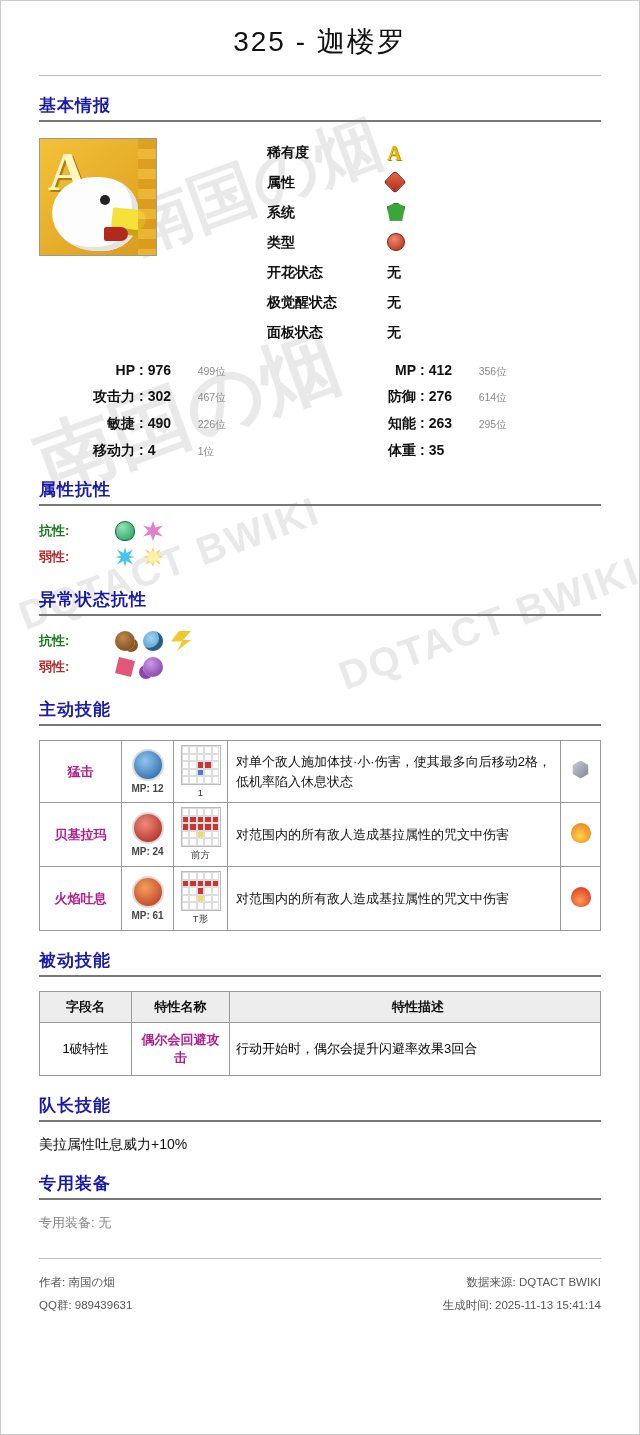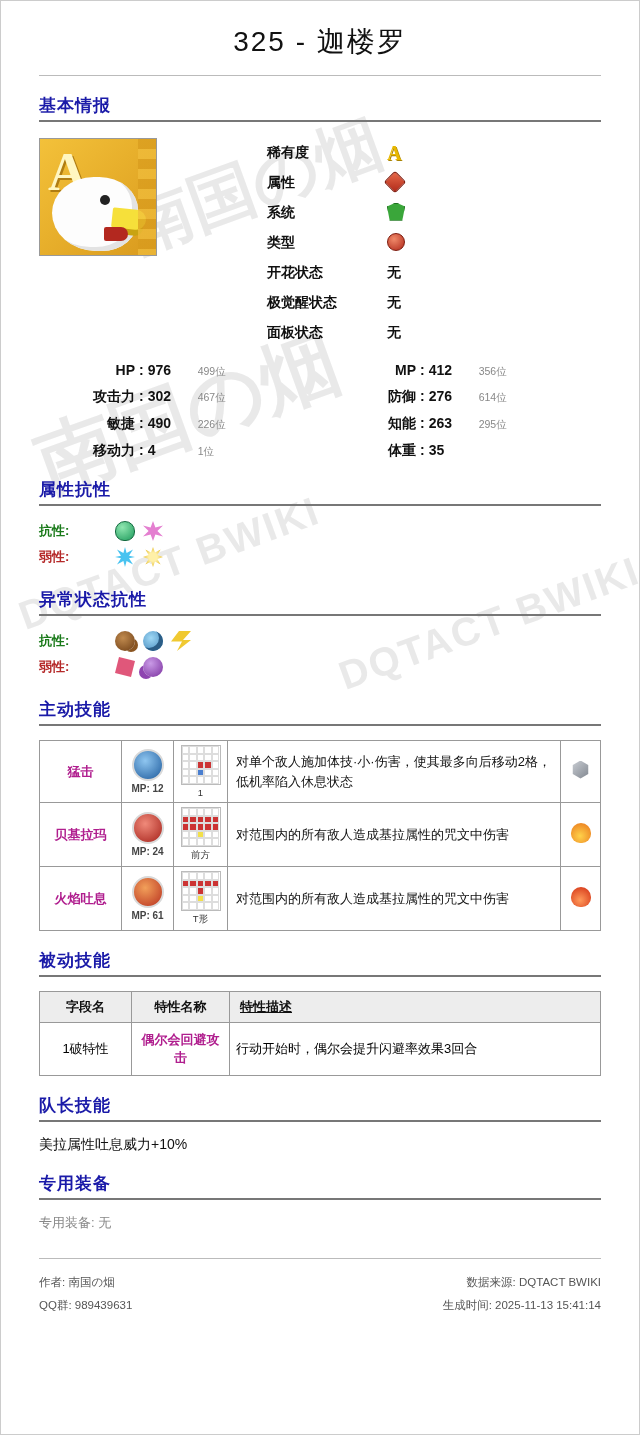--- a/index.html
+++ b/index.html
@@ -500,21 +500,21 @@
       </tr>
     </tbody>
       </table>
 
     <div class="section-head">被动技能</div>
     <table class="ptable">
       <tbody>
           <tr>
         <th class="pfield">字段名</th>
         <th class="pname">特性名称</th>
-        <th style="text-align:left;padding-left:10px;text-decoration:underline;">特性描述</th>
+        <th style="text-align:center;padding-left:10px;">特性描述</th>
       </tr>
       <tr>
         <td class="pfield">1破特性</td>
         <td class="pname">偶尔会回避攻击</td>
         <td>行动开始时，偶尔会提升闪避率效果3回合</td>
       </tr>
     </tbody>
       </table>
 
     <div class="section-head">队长技能</div>

